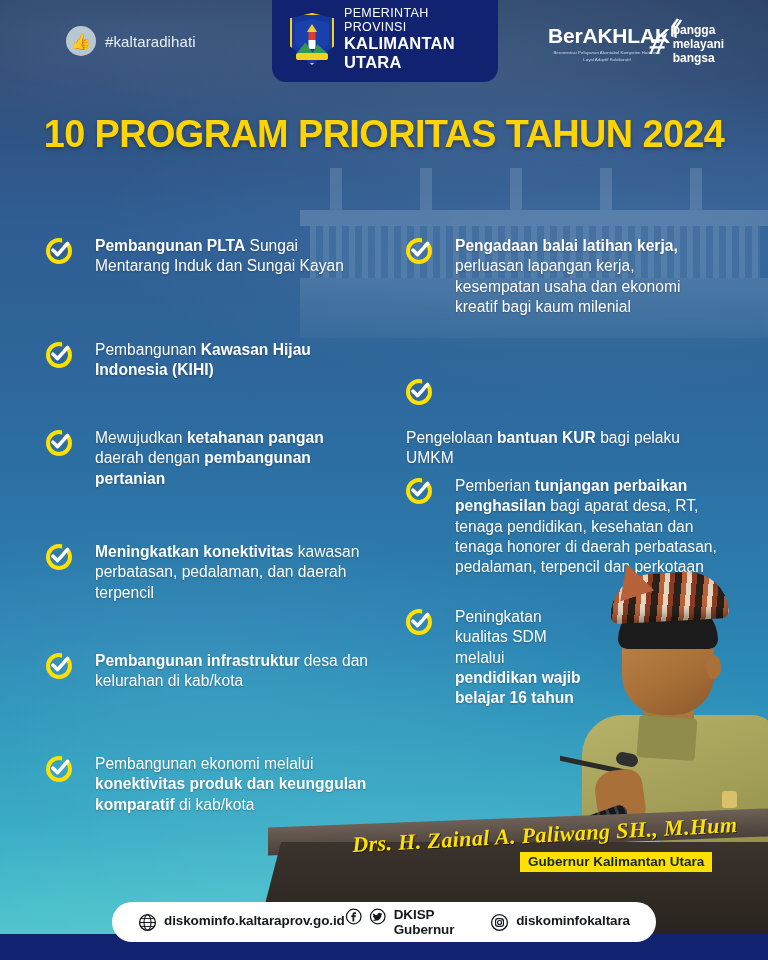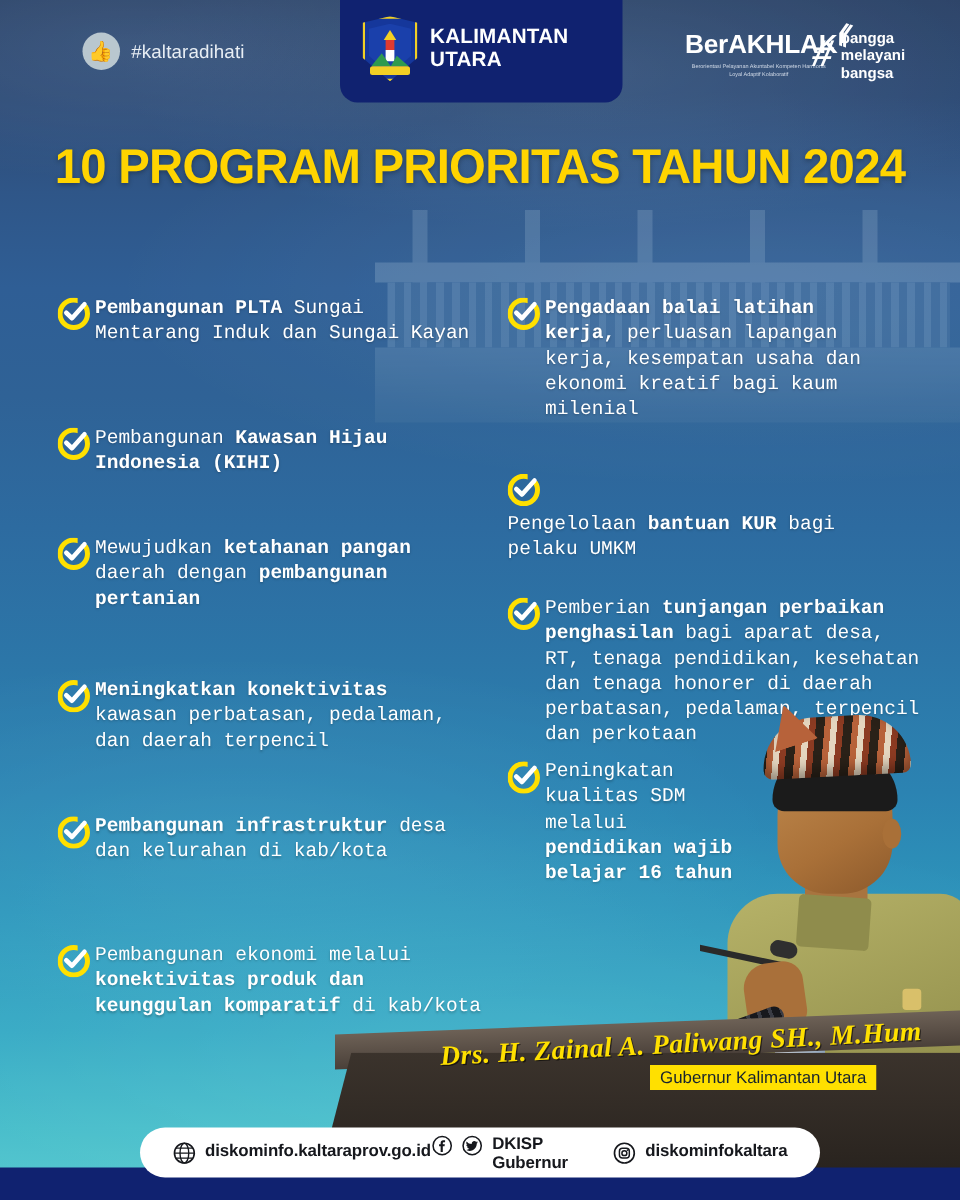--- a/index.html
+++ b/index.html
@@ -128,21 +128,21 @@
     color:#ffffff; font-size:17.5px; line-height:1.38; margin-top:8px;
     text-shadow:0 1px 3px rgba(0,0,0,.30);
   }
   .subtitle b { font-weight:bold; }
 
   
   .col { position:absolute; }
   .col-left  { left:46px;  top:236px; width:350px; }
   .col-right { left:406px; top:236px; width:340px; }
 
-  .item { position:absolute; display:flex; align-items:flex-start; gap:4px;font-family:Liberation Mono, monospace; }
+  .item { position:absolute; display:flex; align-items:flex-start; gap:23px; }
   .check {
     flex:0 0 auto; width:26px; height:26px; position:relative; margin-top:2px;
   }
   .check .ring {
     position:absolute; inset:0; border-radius:50%;
     border:4.5px solid #ffe000;
     clip-path:polygon(0 0, 62% 0, 62% 22%, 100% 22%, 100% 100%, 0 100%);
   }
   .check .tick {
     position:absolute; left:4px; top:3px; width:20px; height:18px;
@@ -224,21 +224,21 @@
     font-style:italic; font-weight:bold;
     font-size:22px; color:#ffe000;
     letter-spacing:.4px;
     transform:rotate(-3deg);
     text-shadow:1px 1px 0 rgba(0,0,0,.55);
     white-space:nowrap;
   }
   .sig-caption {
     position:absolute; left:520px; top:852px;
     background:#ffe000; color:#17232e;
-    font-size:13.5px; font-weight:normal;
+    font-size:13.5px; font-weight:bold;
     padding:2px 8px 3px;
     white-space:nowrap;
   }
 
   
   .footer-bar {
     position:absolute; left:0; bottom:0; width:768px; height:26px;
     background:#102270;
   }
   .footer-pill {
@@ -280,20 +280,21 @@
     <div class="gov-card">
       <div class="emblem">
         <div class="shield"></div>
         <div class="inner"></div>
         <div class="star"></div>
         <div class="torch"></div>
         <div class="mountain"></div>
         <div class="band"></div>
       </div>
       <div class="gov-text">
+        <div class="l1">PEMERINTAH PROVINSI</div>
         <div class="l2">KALIMANTAN UTARA</div>
       </div>
     </div>
 
     <div class="berakhlak">
       <div class="ba-main">
         <span>BerAKHLAK</span>
         <span class="ba-tick">⟪</span>
       </div>
       <div class="ba-sub">Berorientasi Pelayanan Akuntabel Kompeten Harmonis Loyal Adaptif Kolaboratif</div>

